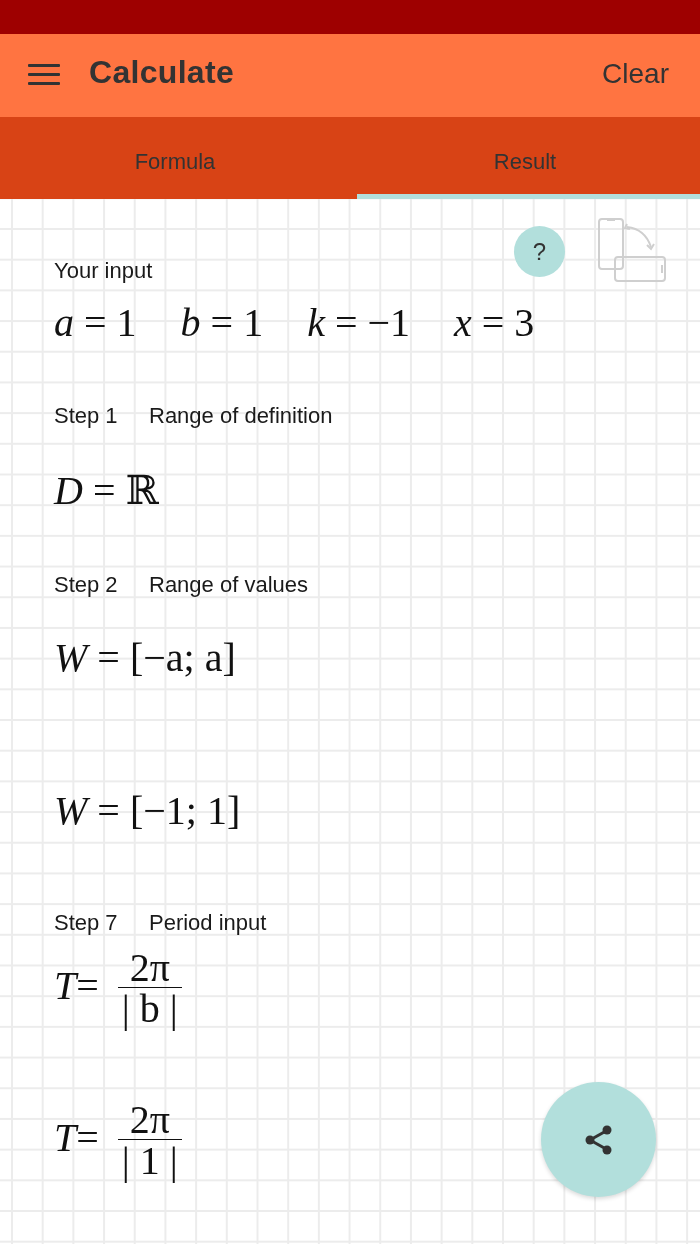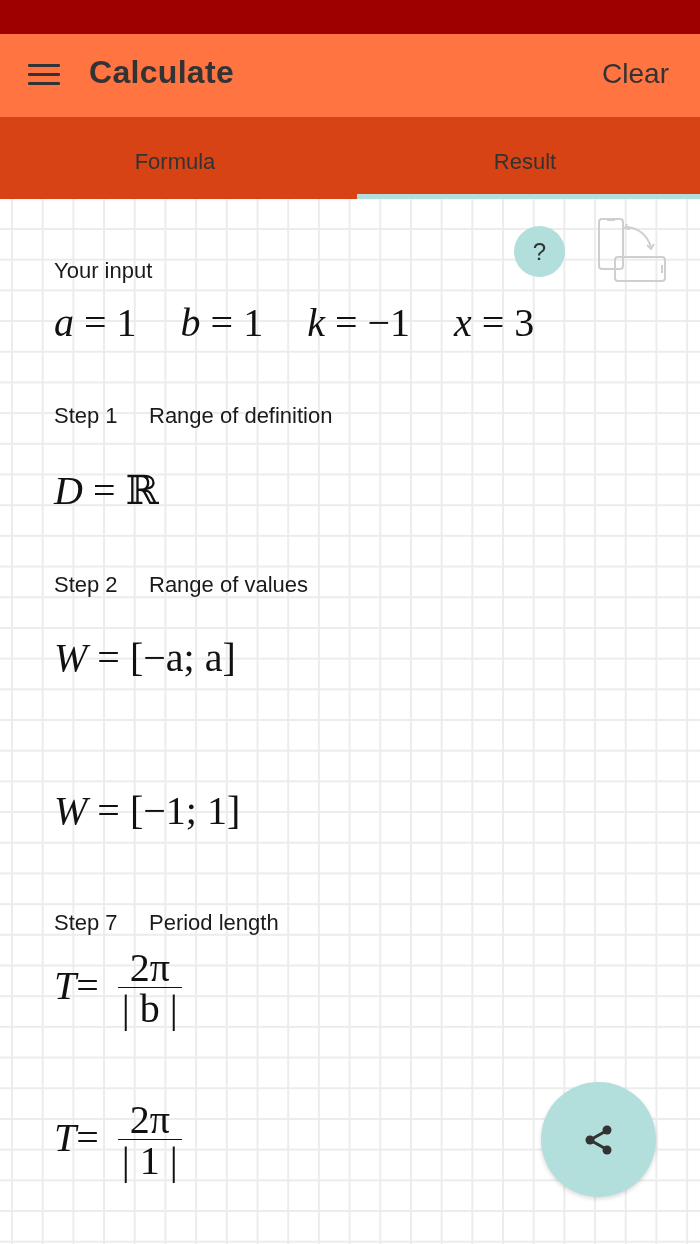--- a/index.html
+++ b/index.html
@@ -125,21 +125,21 @@
     <span class="step-num">Step 2</span><span>Range of values</span>
   </div>
   <div class="math" style="top:435px;">
     <i>W</i> <span>=</span> <span>[−a; a]</span>
   </div>
   <div class="math" style="top:588px;">
     <i>W</i> <span>=</span> <span>[−1; 1]</span>
   </div>
 
   <div class="label" style="top:711px;">
-    <span class="step-num">Step 7</span><span>Period length</span>
+    <span class="step-num">Step 7</span><span>Period input</span>
   </div>
   <div class="math" style="top:750px;">
     <i>T</i><span>=</span>
     <span class="frac">
       <span class="num">2π</span>
       <span class="den">| b |</span>
     </span>
   </div>
   <div class="math" style="top:902px;">
     <i>T</i><span>=</span>

